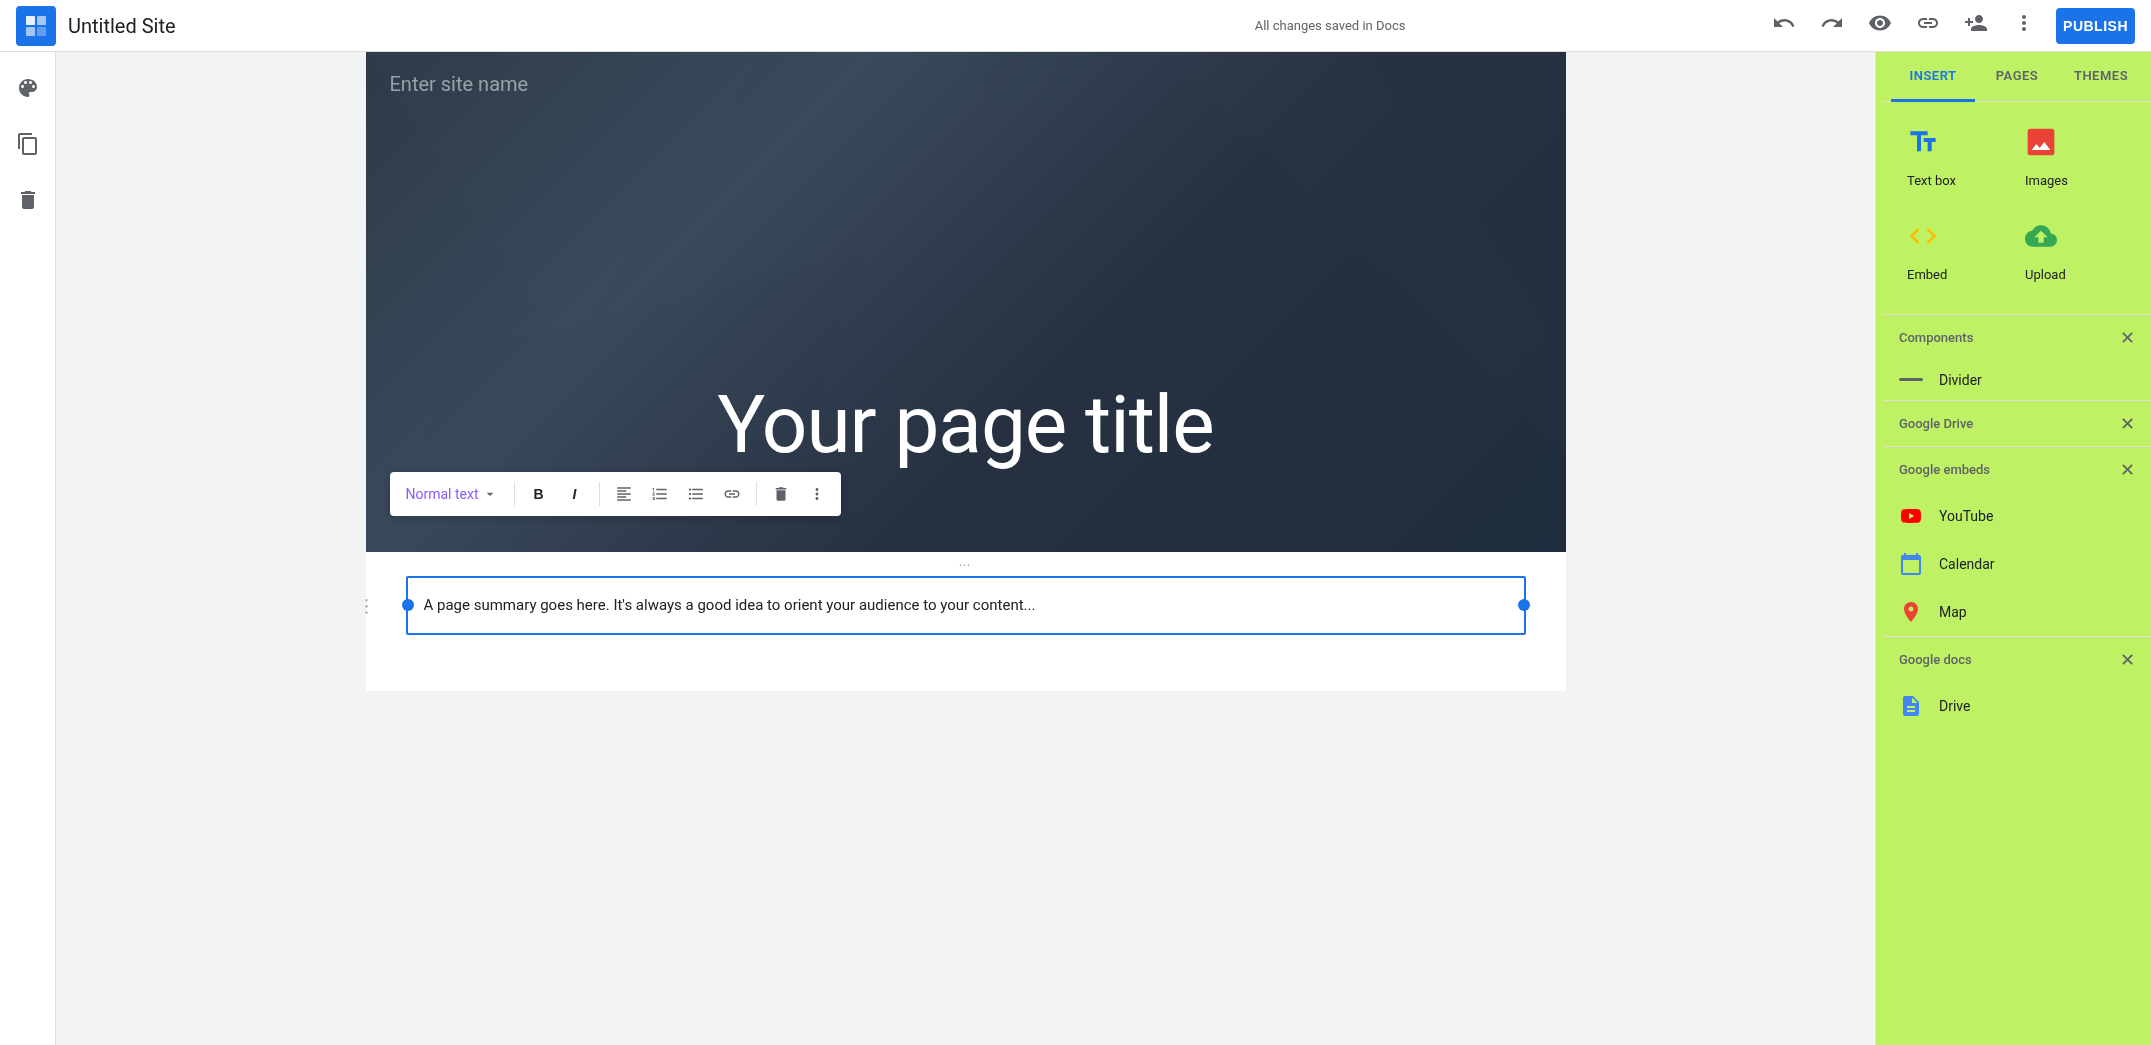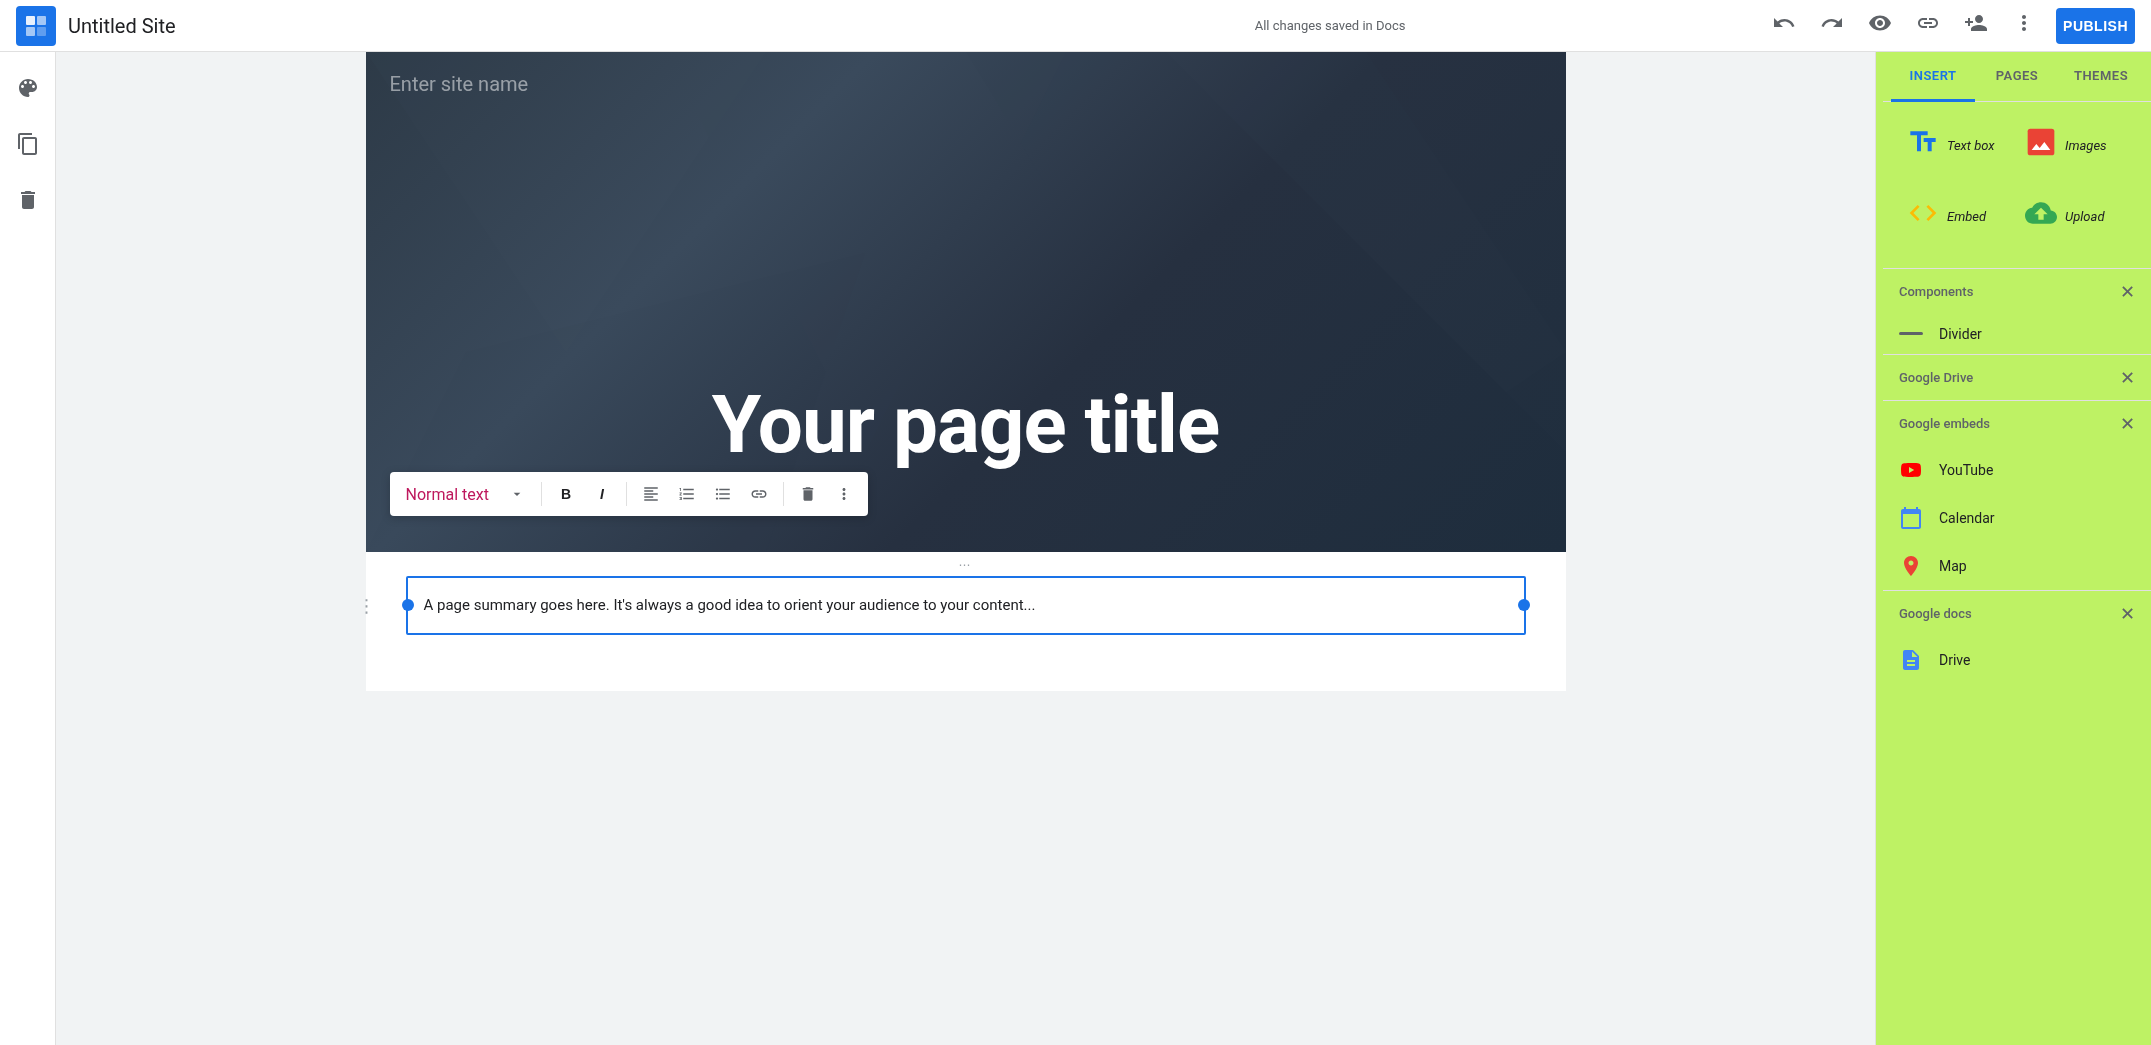--- a/index.html
+++ b/index.html
@@ -95,47 +95,47 @@
       color: rgba(255,255,255,0.6);
       font-size: 16px;
     }
     .hero-title {
       position: absolute;
       bottom: 80px;
       left: 0; right: 0;
       text-align: center;
       color: #fff;
       font-size: 80px;
-      font-weight: 700;
+      font-weight: 400;
       letter-spacing: -1px;
     }
 
     
     .text-toolbar {
       position: absolute;
       top: 420px;
       left: 24px;
       background: #fff;
       border-radius: 4px;
       box-shadow: 0 2px 10px rgba(0,0,0,0.2);
       display: flex;
       align-items: center;
       padding: 6px 8px;
       gap: 4px;
       z-index: 10;
     }
     .toolbar-select {
       border: none;
-      font-size: 16px;
-      color: #be185d;
+      font-size: 14px;
+      color: #8b5cf6;
       background: transparent;
       cursor: pointer;
       padding: 4px 8px;
       border-radius: 4px;
-      display: flex; align-items: center; gap: 20px;
+      display: flex; align-items: center; gap: 3px;
     }
     .toolbar-divider { width: 1px; height: 24px; background: #e0e0e0; margin: 0 4px; }
     .toolbar-btn {
       width: 32px; height: 32px;
       display: flex; align-items: center; justify-content: center;
       border-radius: 4px;
       cursor: pointer;
       color: #202124;
       font-weight: bold;
       font-size: 14px;
@@ -204,27 +204,25 @@
 
     
     .insert-grid {
       display: grid;
       grid-template-columns: 1fr 1fr;
       gap: 0;
       padding: 8px 16px 16px;
     }
     .insert-item {
       display: flex;
-      flex-direction: row;
-      align-items: center;
+      flex-direction: column;
       padding: 16px 8px;
       cursor: pointer;
       border-radius: 8px;
       gap: 8px;
-      font-style: italic;
     }
     .insert-item-icon { font-size: 28px; }
     .insert-item-label { font-size: 13px; color: #202124; }
 
     
     .section-header {
       display: flex;
       align-items: center;
       justify-content: space-between;
       padding: 12px 16px;

